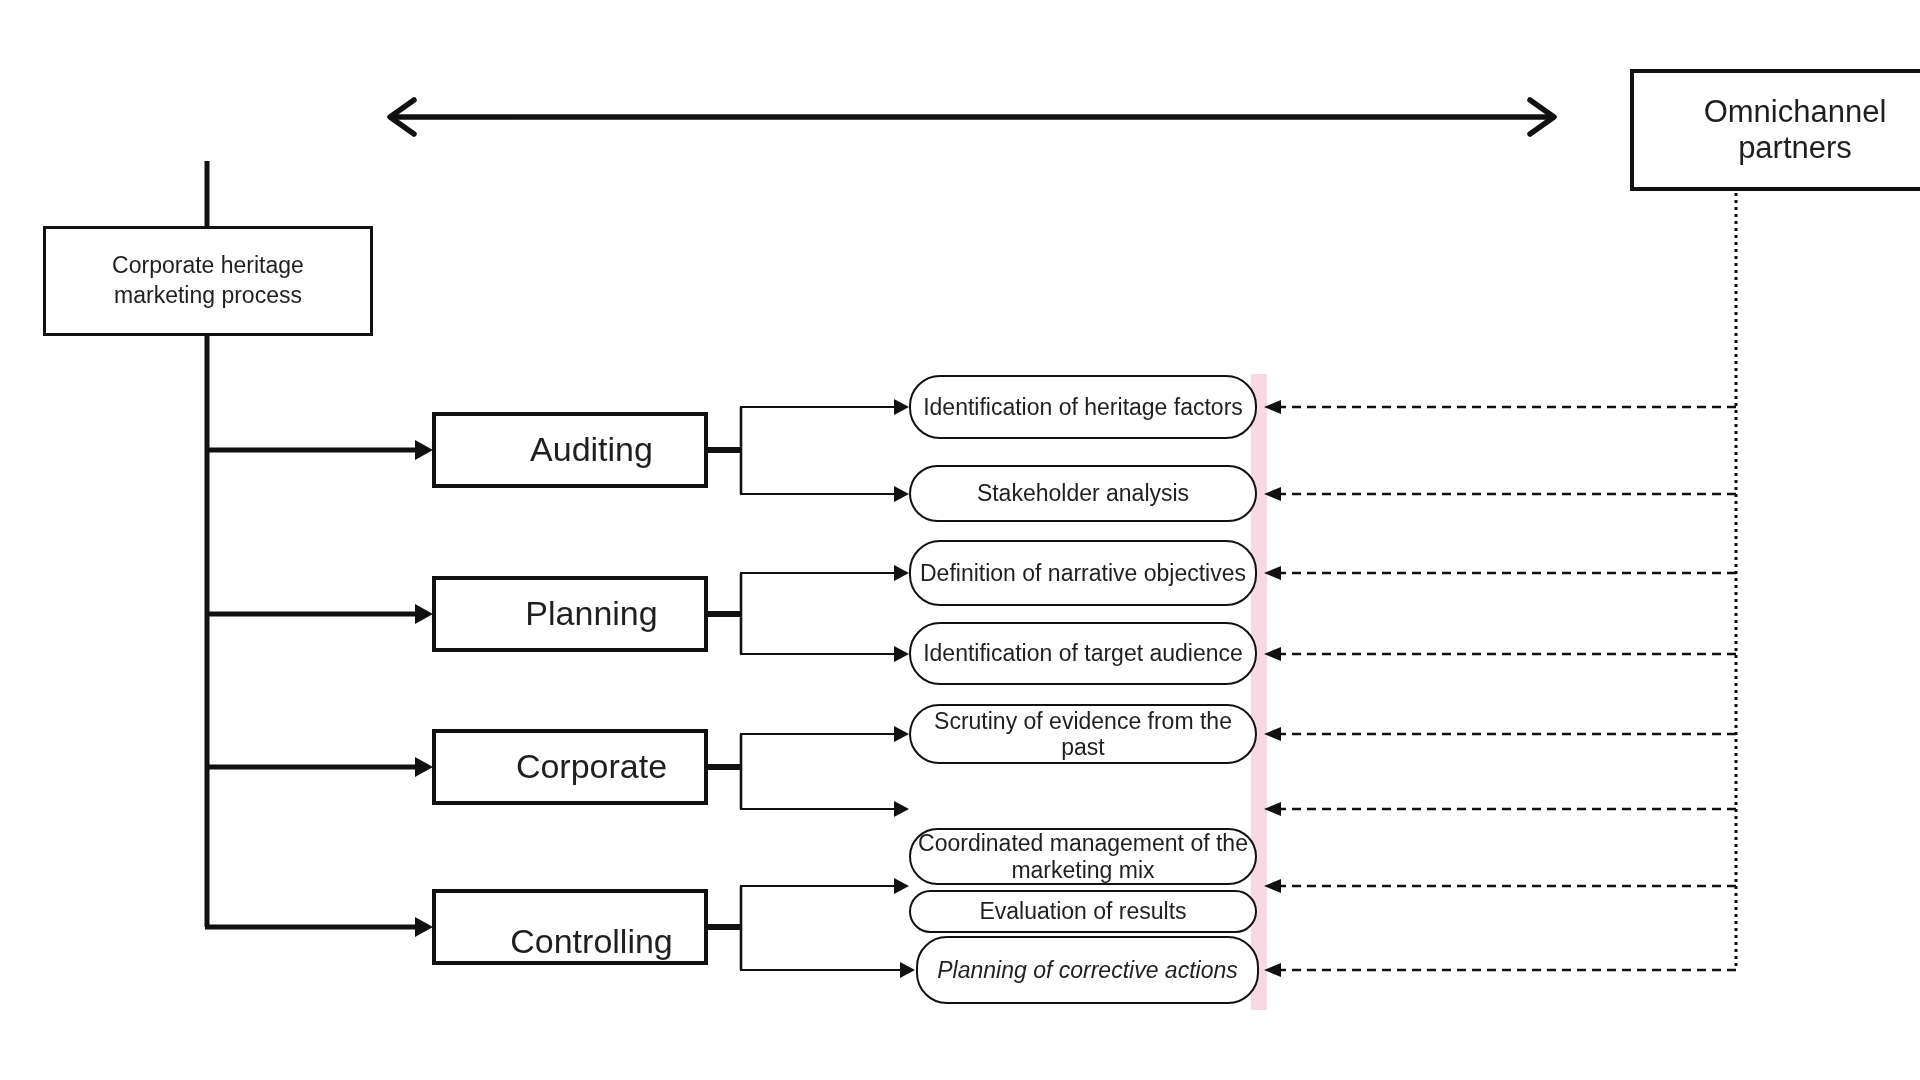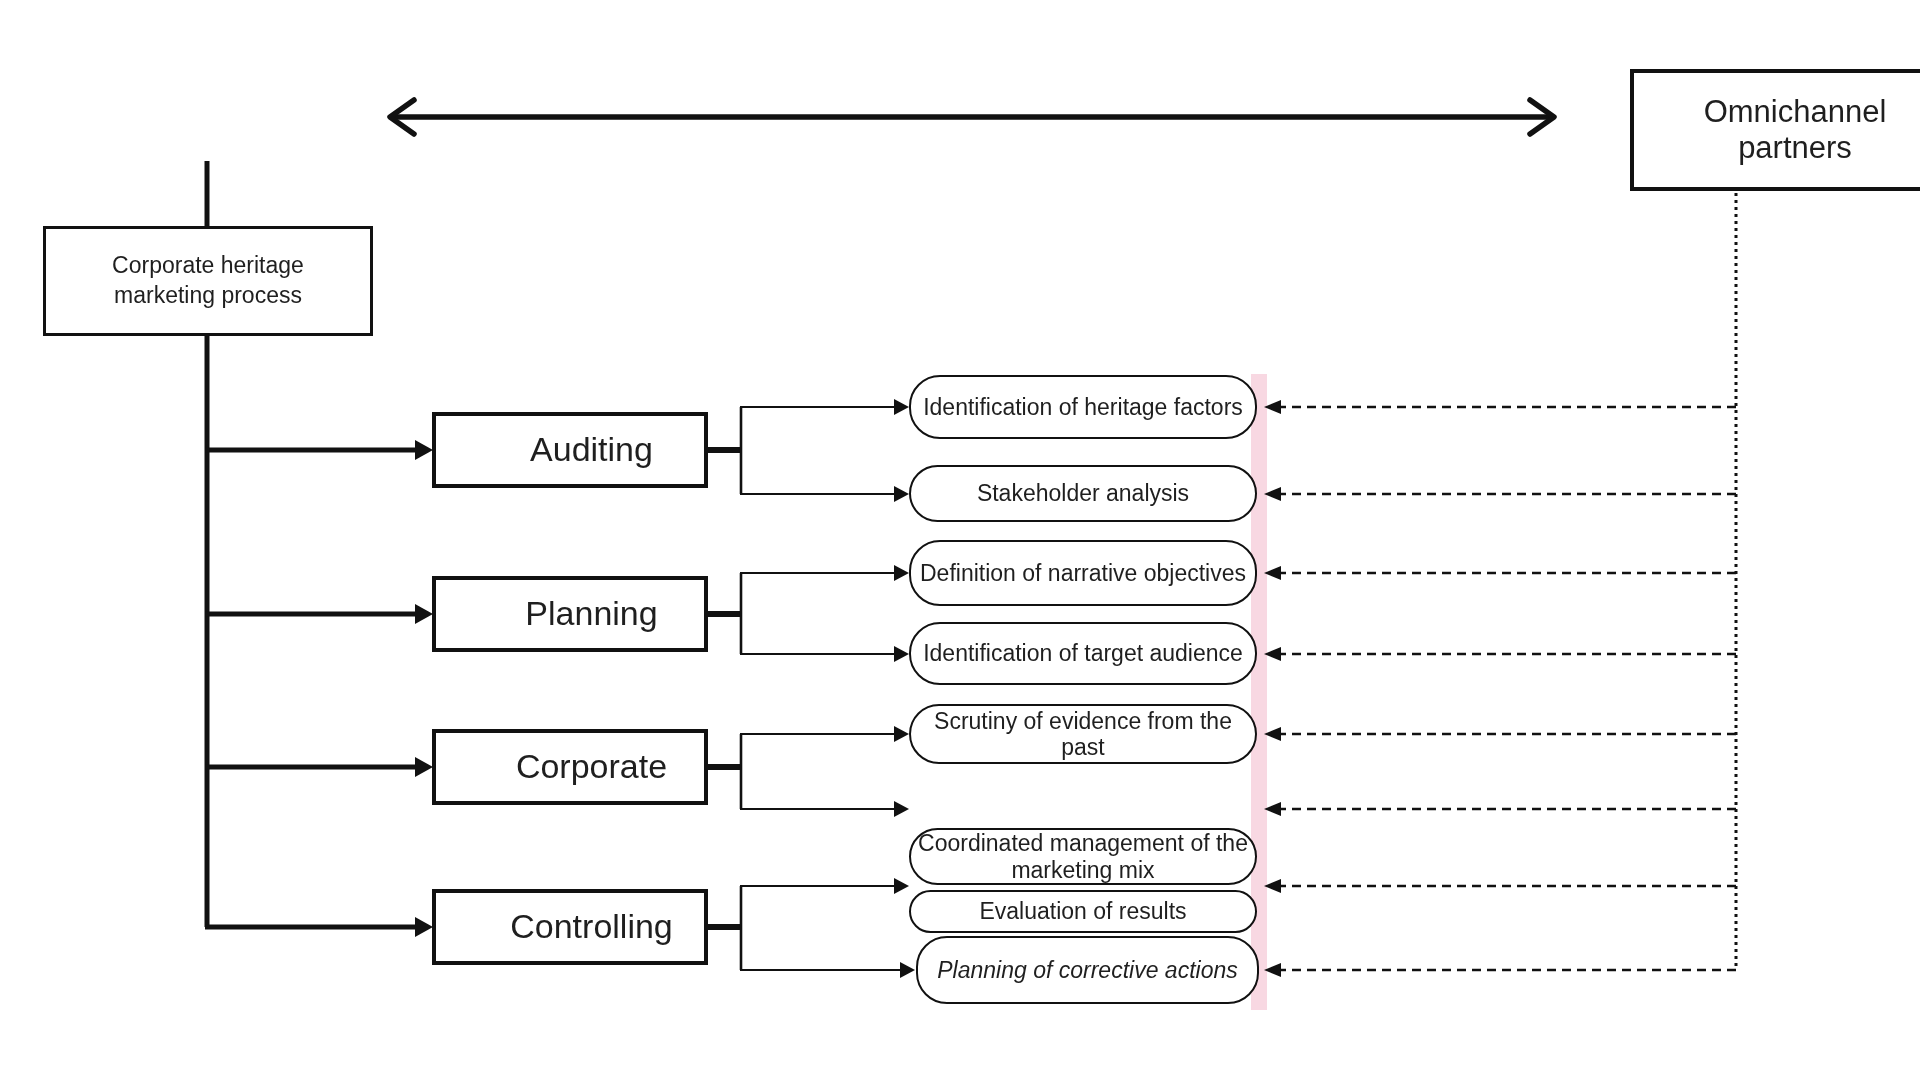--- a/index.html
+++ b/index.html
@@ -181,21 +181,21 @@
 
   <div class="box stage-box" style="top:412px;">
     <span>Auditing</span>
   </div>
   <div class="box stage-box" style="top:576px;">
     <span>Planning</span>
   </div>
   <div class="box stage-box" style="top:729px;">
     <span>Corporate</span>
   </div>
-  <div class="box stage-box" style="top:889px;">
+  <div class="box stage-box" style="top:889px;align-items:flex-end;">
     <span>Controlling</span>
   </div>
 
   <div class="box step-box" style="top:375px; height:64px;">
     <span>Identification of heritage factors</span>
   </div>
   <div class="box step-box" style="top:465px; height:57px;">
     <span>Stakeholder analysis</span>
   </div>
   <div class="box step-box" style="top:540px; height:66px;">

